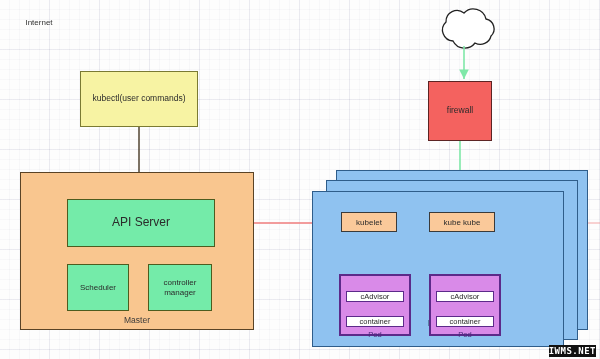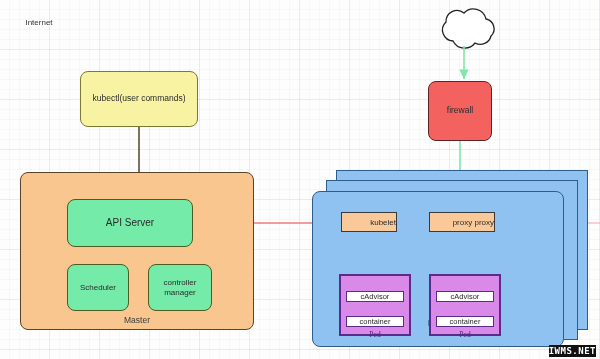--- a/index.html
+++ b/index.html
@@ -29,21 +29,20 @@
     pointer-events: none;
   }
   .box {
     position: absolute;
     box-sizing: border-box;
     display: flex;
     align-items: center;
     justify-content: center;
     text-align: right;
     line-height: 1.15;
-    border-radius: 8px;
   }
 
   
   #kubectl {
     left: 80px; top: 71px; width: 118px; height: 56px;
     background: #f7f3a3;
     border: 1.5px solid #7a7a33;
     color: #2b2b2b;
     font-size: 8.5px;
   }
@@ -53,25 +52,25 @@
     left: 20px; top: 172px; width: 234px; height: 158px;
     background: #f9c68f;
     border: 1.5px solid #5a4326;
     align-items: flex-end;
     justify-content: center;
     padding-bottom: 3px;
     color: #3a3a3a;
     font-size: 8.5px;
   }
   #api-server {
-    left: 67px; top: 199px; width: 126px; height: 48px;
+    left: 67px; top: 199px; width: 148px; height: 48px;
     background: #74eba9;
     border: 1.5px solid #4d5c1f;
     color: #2b2b2b;
-    font-size: 10px;
+    font-size: 12px;
   }
   #scheduler {
     left: 67px; top: 264px; width: 62px; height: 47px;
     background: #74eba9;
     border: 1.5px solid #4d5c1f;
     color: #2b2b2b;
     font-size: 8px;
   }
   #controller-manager {
     left: 148px; top: 264px; width: 64px; height: 47px;
@@ -122,21 +121,21 @@
     padding-bottom: 17px;
     color: #33506b;
     font-size: 8.5px;
   }
 
   .nodebtn {
     position: absolute;
     box-sizing: border-box;
     display: flex;
     align-items: center;
-    justify-content: flex-end;
+    justify-content: center;
     background: #fac99a;
     border: 1.5px solid #3a3a3a;
     color: #2b2b2b;
     font-size: 8px;
   }
   #kubelet { left: 341px; top: 212px; width: 56px; height: 20px; }
   #kube-proxy { left: 429px; top: 212px; width: 66px; height: 20px; }
 
   .pod {
     position: absolute;
@@ -161,21 +160,20 @@
     justify-content: center;
     color: #2b2b2b;
     font-size: 7.5px;
     margin-bottom: 3px;
     margin-top: 11px;
   }
   .pod-label {
     color: #4a2a7a;
     font-size: 7.5px;
     margin-top: 0px;
-    font-family: Liberation Serif, serif;
   }
 
   
   #watermark {
     position: absolute;
     right: 4px; bottom: 2px;
     background: #111;
     color: #fff;
     font-family: "DejaVu Sans Mono", monospace;
     font-size: 9px;
@@ -264,21 +262,21 @@
   <div class="node-shadow" id="node-shadow-2"></div>
   <div class="node-shadow" id="node-shadow-1"></div>
   <div class="box" id="node">
     <span>Node</span>
   </div>
 
   <div class="nodebtn" id="kubelet">
     <span>kubelet</span>
   </div>
   <div class="nodebtn" id="kube-proxy">
-    <span>proxy proxy</span>
+    <span>kube kube</span>
   </div>
 
   <div class="pod" id="pod-1">
     <div class="pod-inner">
       <span>cAdvisor</span>
     </div>
     <div class="pod-inner">
       <span>container</span>
     </div>
     <span class="pod-label">Pod</span>

